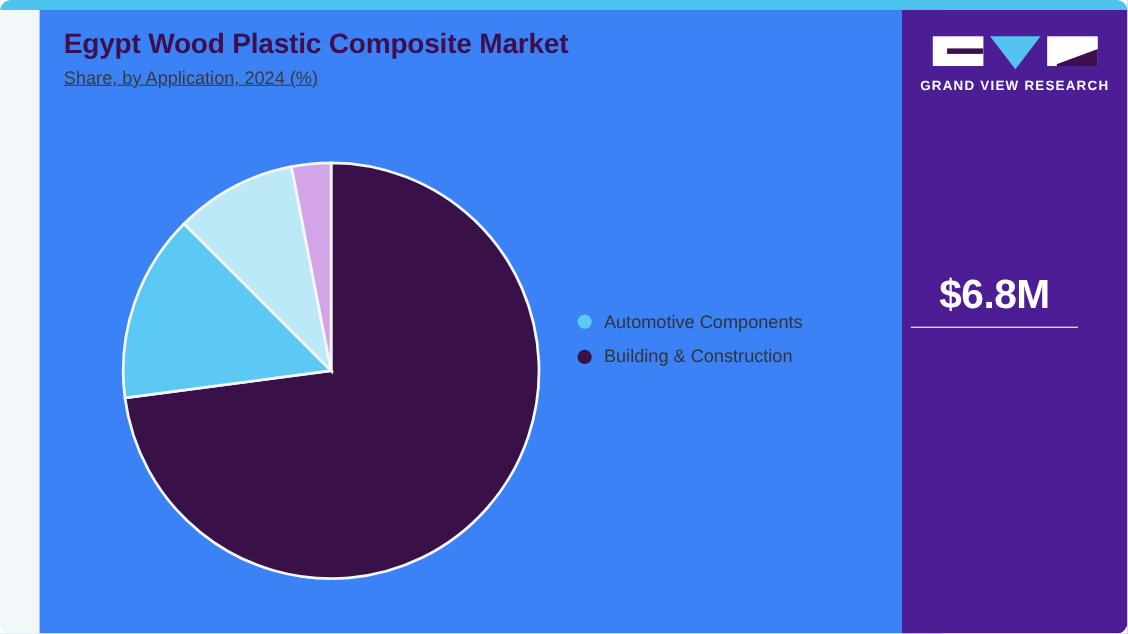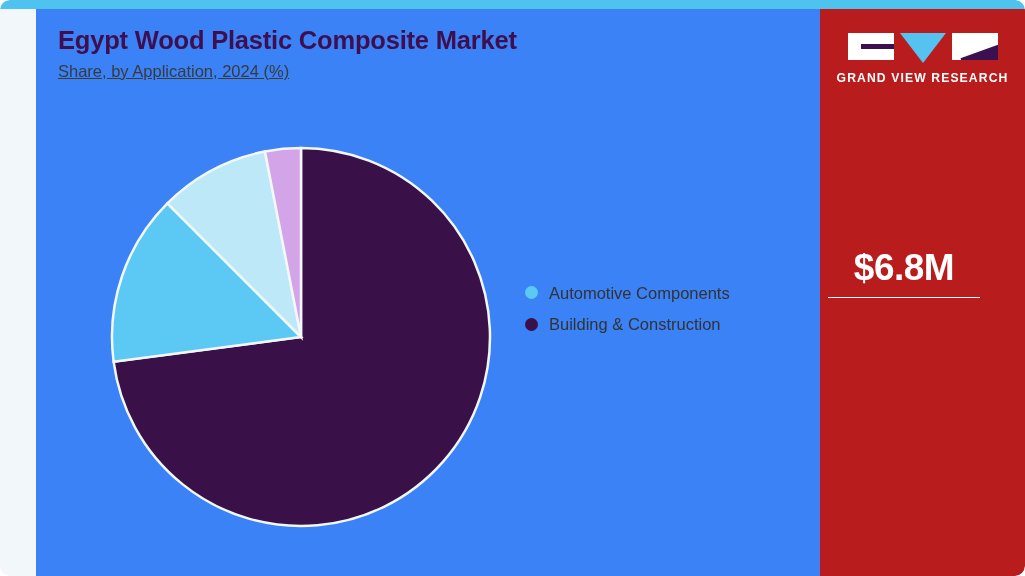--- a/index.html
+++ b/index.html
@@ -99,21 +99,21 @@
     white-space: nowrap;
     line-height: 1;
   }
 
   .sidebar {
     position: absolute;
     top: 9px;
     right: 0;
     width: 205px;
     height: 567px;
-    background: #b91c1c;
+    background: #4c1d95;
     border-bottom-right-radius: 10px;
   }
 
   .logo-block {
     position: absolute;
     top: 24px;
     left: 0;
     width: 205px;
     text-align: center;
   }

